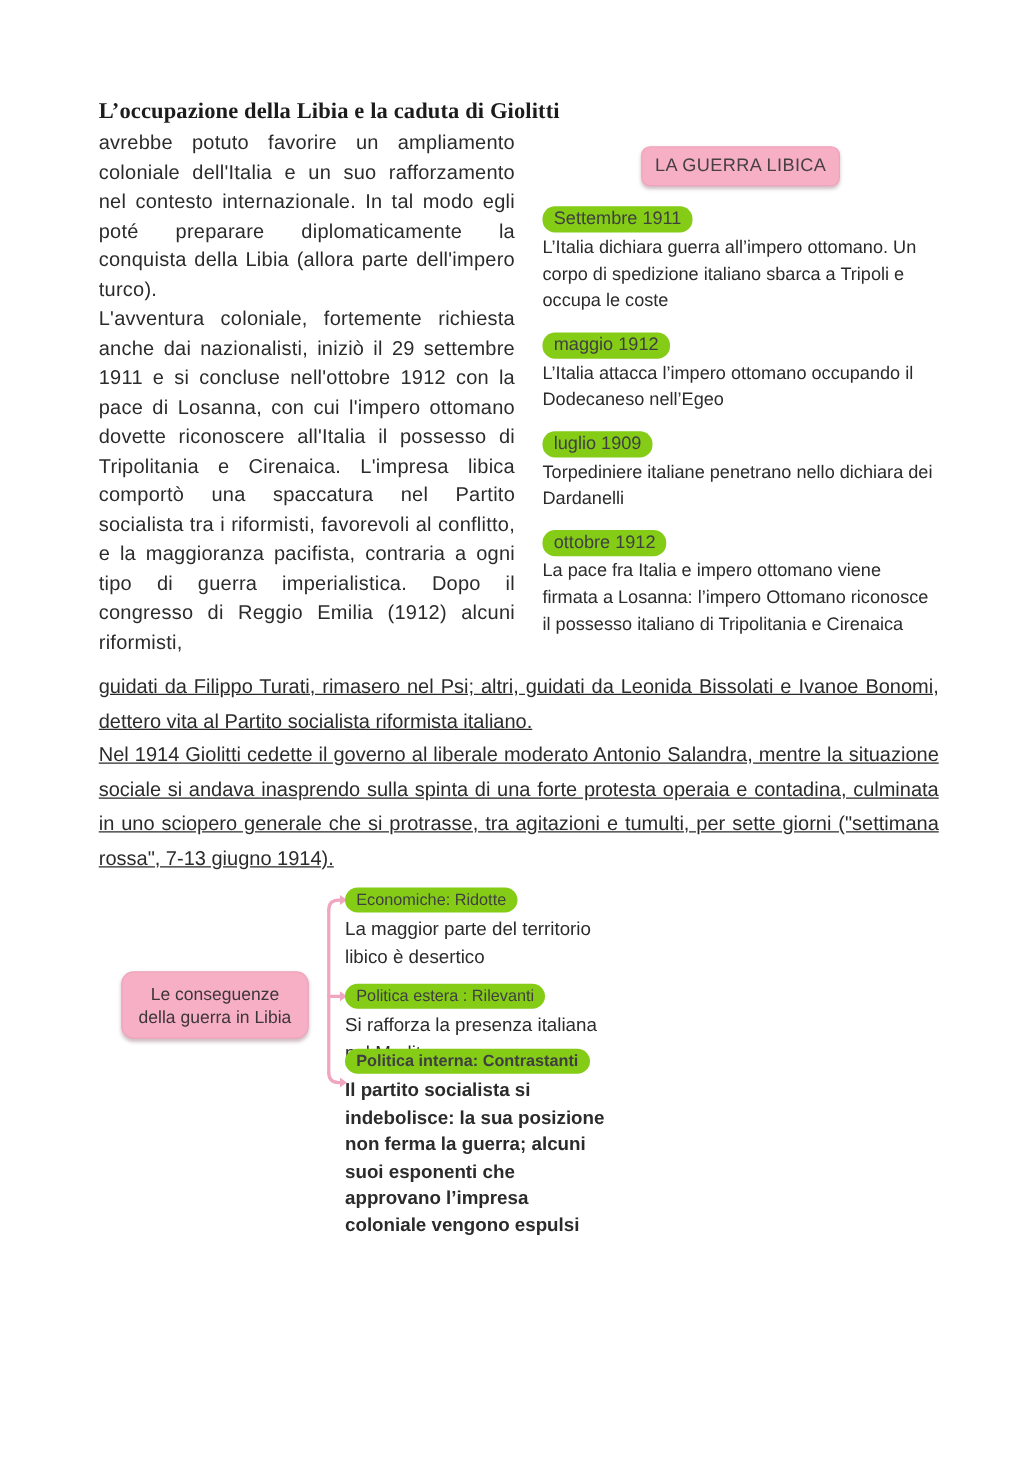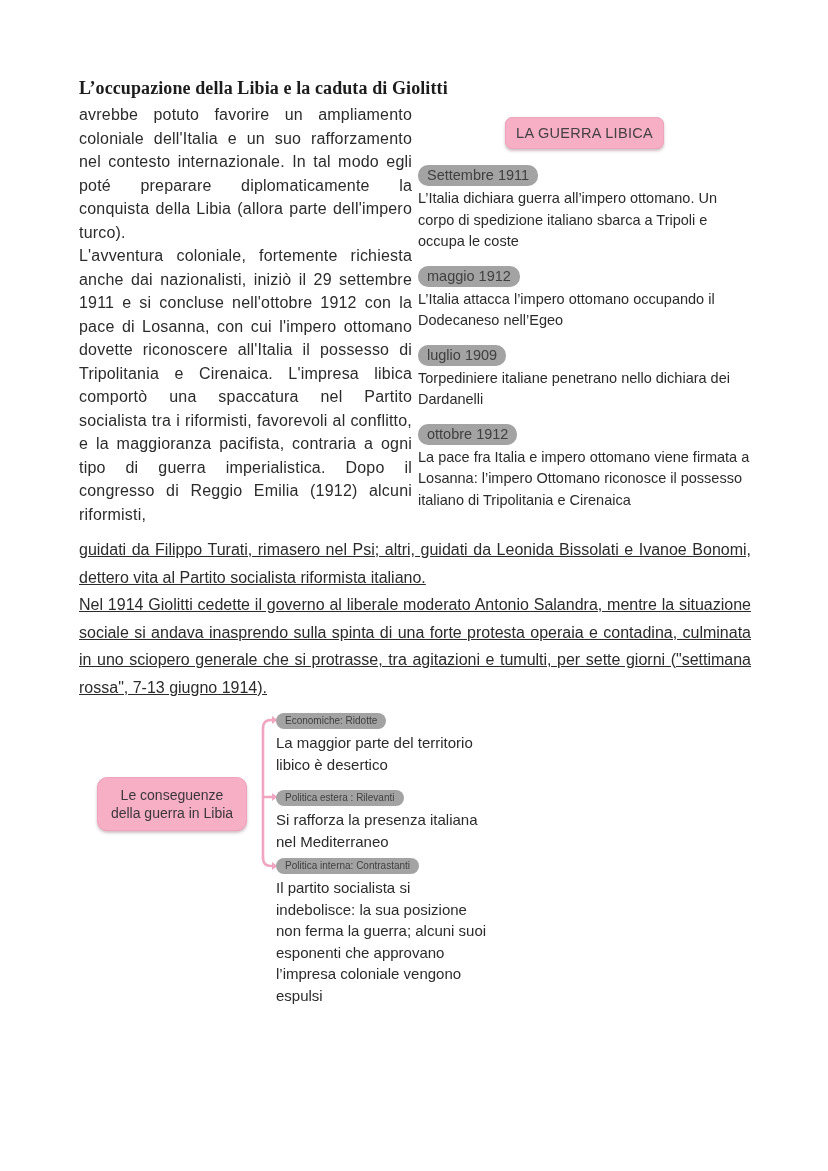--- a/index.html
+++ b/index.html
@@ -21,21 +21,21 @@
     letter-spacing:.1px;
     margin:0 0 4px 0;
   }
   .intro-line{
     font-size:16px;
     line-height:23px;
     color:#2b2b2b;
   }
   .columns{
     display:flex;
-    gap:6px;
+    gap:22px;
     margin-top:2px;
   }
   .left-col{
     width:333px;
     flex:0 0 333px;
     text-align:justify;
     font-size:16px;
     line-height:23.5px;
     letter-spacing:.2px;
     color:#2b2b2b;
@@ -55,21 +55,21 @@
     border-radius:7px;
     padding:7px 10px;
     font-size:14.5px;
     letter-spacing:.3px;
     color:#464045;
     box-shadow:0 2px 3px rgba(120,70,90,.35);
   }
   .tl-entry{margin-bottom:13px;}
   .date-pill, .branch-pill{
     display:inline-block;
-    background:#a3a3a3;
+    background:#84cc16;
     border-radius:10px;
     padding:2px 9px 3px 9px;
     font-size:14.5px;
     color:#3f3f3f;
     white-space:nowrap;
   }
   .tl-text{
     margin-top:2px;
     font-size:14.5px;
     line-height:21.5px;
@@ -105,29 +105,29 @@
   }
   .connector{
     position:absolute;
     left:172px;top:8px;
   }
   .branch{
     position:absolute;
     left:197px;
     width:220px;
   }
-  .branch-pill{font-size:10px;}
+  .branch-pill{font-size:13px;}
   .branch-text{
     margin-top:3px;
     font-size:15px;
     line-height:21.5px;
     color:#2b2b2b;
     max-width:215px;
   }
-  .b1{top:5px;} .b2{top:82px;} .b3{top:150px;}
+  .b1{top:5px;} .b2{top:82px;} .b3{top:134px;font-weight:bold;}
 </style>
 </head>
 <body>
 
 <div class="page">
 
   <h1 class="doc-title">L’occupazione della Libia e la caduta di Giolitti</h1>
 
 
   <div class="columns">

